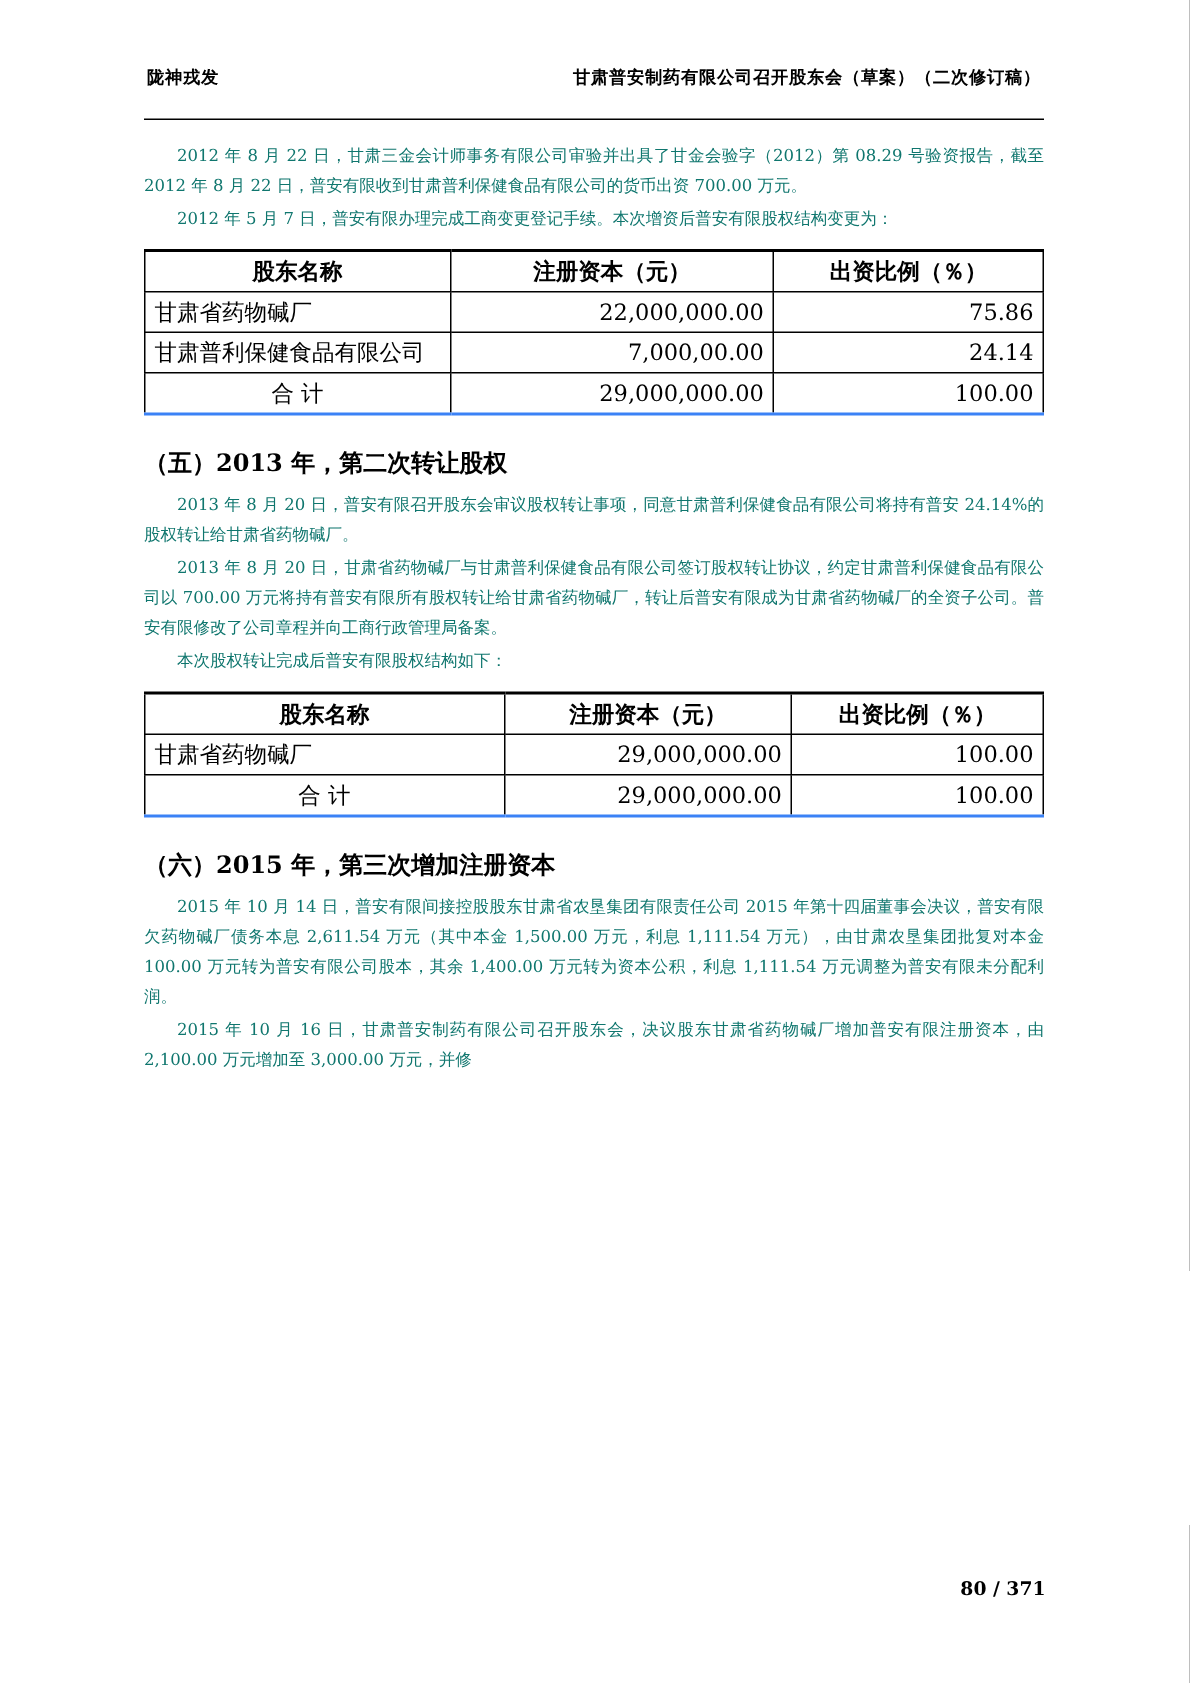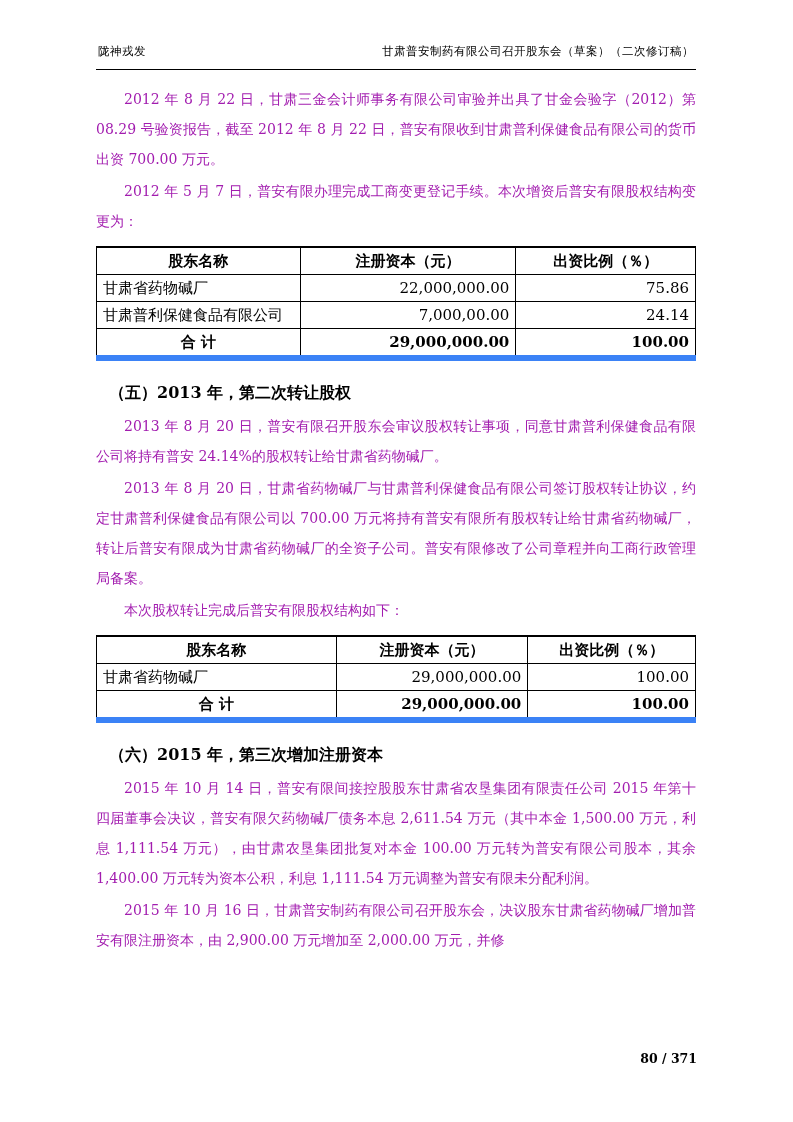--- a/index.html
+++ b/index.html
@@ -24,54 +24,54 @@
     left: 96px;
     top: 44px;
     width: 600px;
   }
   
   .page-header {
     display: flex;
     justify-content: space-between;
     align-items: flex-end;
     font-size: 11.5px;
-    font-weight: normal;
-    color: #000;
-    padding-bottom: 10px;
+    font-weight: bold;
+    color: #000;
+    padding-bottom: 20px;
     border-bottom: 1px solid #000;
     letter-spacing: 0.5px;
   }
   .page-header .left {
     padding-left: 2px;
   }
   .page-header .right {
     padding-right: 2px;
   }
   
   p.body-text {
-    font-size: 14px;
-    line-height: 30px;
+    font-size: 11px;
+    line-height: 20px;
     margin: 0;
     padding: 0;
     text-align: justify;
     text-justify: inter-ideograph;
     text-indent: 2em;
-    color: #a21caf;
+    color: #0f766e;
   }
   p.body-text.first-block {
     margin-top: 14px;
   }
   p.body-text + p.body-text {
     margin-top: 2px;
   }
   
   h2.section-title {
     font-size: 16px;
     font-weight: bold;
-    margin: 18px 0 4px 13px;
+    margin: 18px 0 4px 0;
     padding: 0;
     line-height: 28px;
     color: #000;
   }
   
   table.data-table {
     border-collapse: collapse;
     width: 100%;
     margin: 10px 0 6px 0;
     font-size: 15px;
@@ -92,23 +92,23 @@
   table.data-table thead tr th {
     border-top: 2px solid #000;
   }
   table.data-table tbody td.name {
     text-align: left;
   }
   table.data-table tbody td.num {
     text-align: right;
   }
   table.data-table tbody tr.total td {
-    font-weight: bold;
+    font-weight: normal;
     text-align: center;
-    border-bottom: 6px solid #3b82f6;
+    border-bottom: 2px solid #3b82f6;
   }
   table.data-table tbody tr.total td.num {
     text-align: right;
   }
   table.data-table col.c1 { width: 34%; }
   table.data-table col.c2 { width: 36%; }
   table.data-table col.c3 { width: 30%; }
   
   table.data-table.t2 col.c1 { width: 40%; }
   table.data-table.t2 col.c2 { width: 32%; }
@@ -203,19 +203,19 @@
           <td class="num">29,000,000.00</td>
           <td class="num">100.00</td>
         </tr>
       </tbody>
     </table>
 
     <h2 class="section-title">（六）2015 年，第三次增加注册资本</h2>
 
     <p class="body-text">2015 年 10 月 14 日，普安有限间接控股股东甘肃省农垦集团有限责任公司 2015 年第十四届董事会决议，普安有限欠药物碱厂债务本息 2,611.54 万元（其中本金 1,500.00 万元，利息 1,111.54 万元），由甘肃农垦集团批复对本金 100.00 万元转为普安有限公司股本，其余 1,400.00 万元转为资本公积，利息 1,111.54 万元调整为普安有限未分配利润。</p>
 
-    <p class="body-text">2015 年 10 月 16 日，甘肃普安制药有限公司召开股东会，决议股东甘肃省药物碱厂增加普安有限注册资本，由 2,900.00 万元增加至 2,000.00 万元，并修</p>
+    <p class="body-text">2015 年 10 月 16 日，甘肃普安制药有限公司召开股东会，决议股东甘肃省药物碱厂增加普安有限注册资本，由 2,100.00 万元增加至 3,000.00 万元，并修</p>
 
   </div>
 
   <div class="page-footer">80 / 371</div>
 
 </div>
 
 </body></html>

